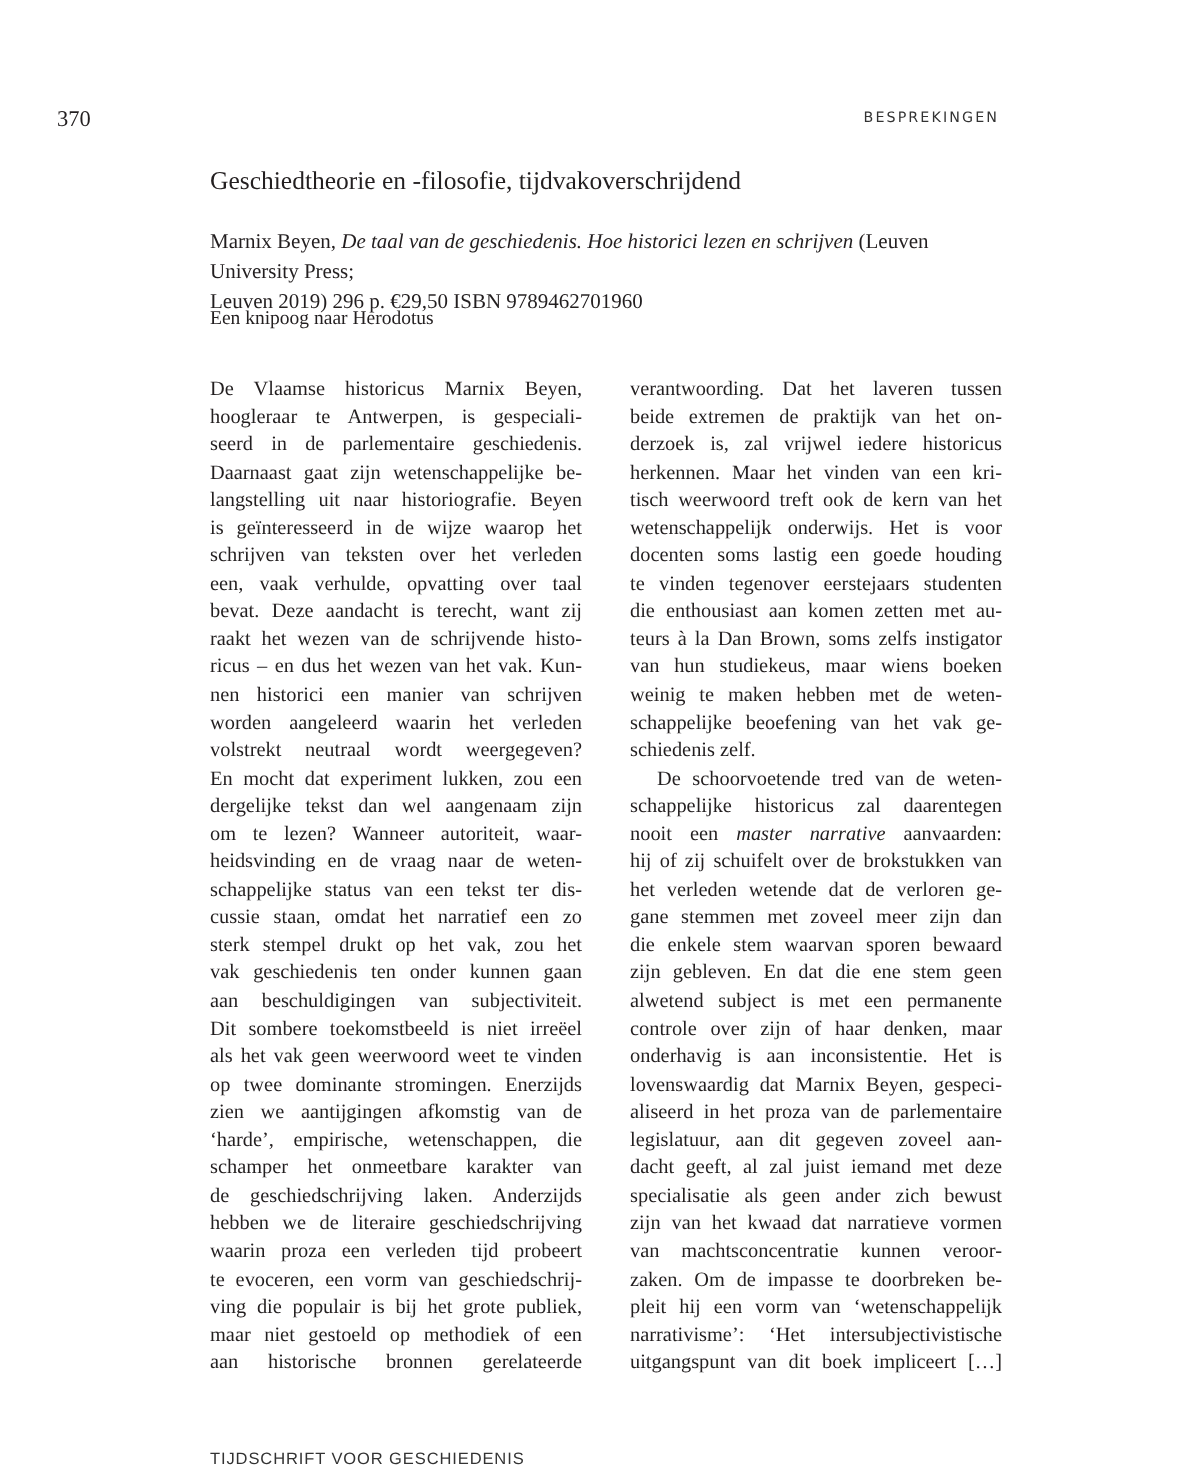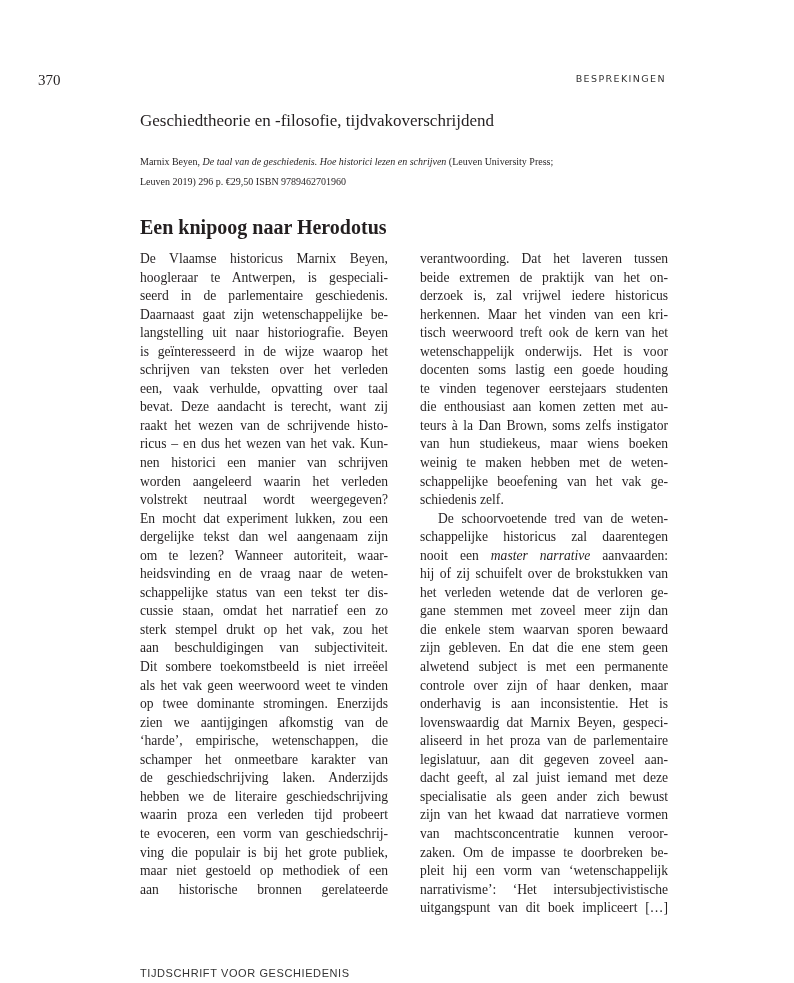--- a/index.html
+++ b/index.html
@@ -1,22 +1,22 @@
 <!DOCTYPE html>
 <html><head>
 <meta charset="utf-8">
 <style>
   html, body { margin: 0; padding: 0; background: #ffffff; }
   body { width: 794px; height: 983px; position: relative; overflow: hidden; color: #231f20; }
   .page-number { position: absolute; left: 38px; top: 72px; font-family: "Liberation Serif", serif; font-size: 15px; text-align: right; }
   .running-head { position: absolute; right: 128px; top: 73px; font-family: "DejaVu Sans", sans-serif; font-size: 9.5px; letter-spacing: 1.4px; color: #333; }
   .section-label { position: absolute; left: 140px; top: 111px; font-family: "Liberation Serif", serif; font-size: 17px; }
-  .citation { position: absolute; left: 140px; top: 152px; width: 530px; font-family: "Liberation Serif", serif; font-size: 10px; line-height: 20px; }
+  .citation { position: absolute; left: 140px; top: 152px; width: 530px; font-family: "Liberation Serif", serif; font-size: 14px; line-height: 20px; }
   .citation i { font-style: italic; }
-  .review-title { position: absolute; left: 140px; top: 216px; font-family: "Liberation Serif", serif; font-weight: bold; font-size: 20px; }
+  .review-title { position: absolute; left: 140px; top: 204px; font-family: "Liberation Serif", serif; font-weight: normal; font-size: 13px; }
   .col { position: absolute; top: 250px; width: 248px; font-family: "Liberation Serif", serif; font-size: 13.6px; }
   .col-left { left: 140px; }
   .col-right { left: 420px; }
   .line { height: 18.55px; line-height: 18.55px; white-space: nowrap; text-align: justify; text-align-last: justify; overflow: visible; }
   .line.last { text-align-last: left; }
   .line.indent { padding-left: 18px; }
   .line i { font-style: italic; margin-top: 28px; }
   .footer { position: absolute; left: 140px; top: 967px; font-family: Liberation Sans, sans-serif; font-size: 11px; letter-spacing: 0.6px; color: #333; }
 </style>
 </head>
@@ -49,20 +49,21 @@
     <div class="line">nen historici een manier van schrijven</div>
     <div class="line">worden aangeleerd waarin het verleden</div>
     <div class="line">volstrekt neutraal wordt weergegeven?</div>
     <div class="line">En mocht dat experiment lukken, zou een</div>
     <div class="line">dergelijke tekst dan wel aangenaam zijn</div>
     <div class="line">om te lezen? Wanneer autoriteit, waar-</div>
     <div class="line">heidsvinding en de vraag naar de weten-</div>
     <div class="line">schappelijke status van een tekst ter dis-</div>
     <div class="line">cussie staan, omdat het narratief een zo</div>
     <div class="line">sterk stempel drukt op het vak, zou het</div>
+    <div class="line">vak geschiedenis ten onder kunnen gaan</div>
     <div class="line">aan beschuldigingen van subjectiviteit.</div>
     <div class="line">Dit sombere toekomstbeeld is niet irreëel</div>
     <div class="line">als het vak geen weerwoord weet te vinden</div>
     <div class="line">op twee dominante stromingen. Enerzijds</div>
     <div class="line">zien we aantijgingen afkomstig van de</div>
     <div class="line">‘harde’, empirische, wetenschappen, die</div>
     <div class="line">schamper het onmeetbare karakter van</div>
     <div class="line">de geschiedschrijving laken. Anderzijds</div>
     <div class="line">hebben we de literaire geschiedschrijving</div>
     <div class="line">waarin proza een verleden tijd probeert</div>

